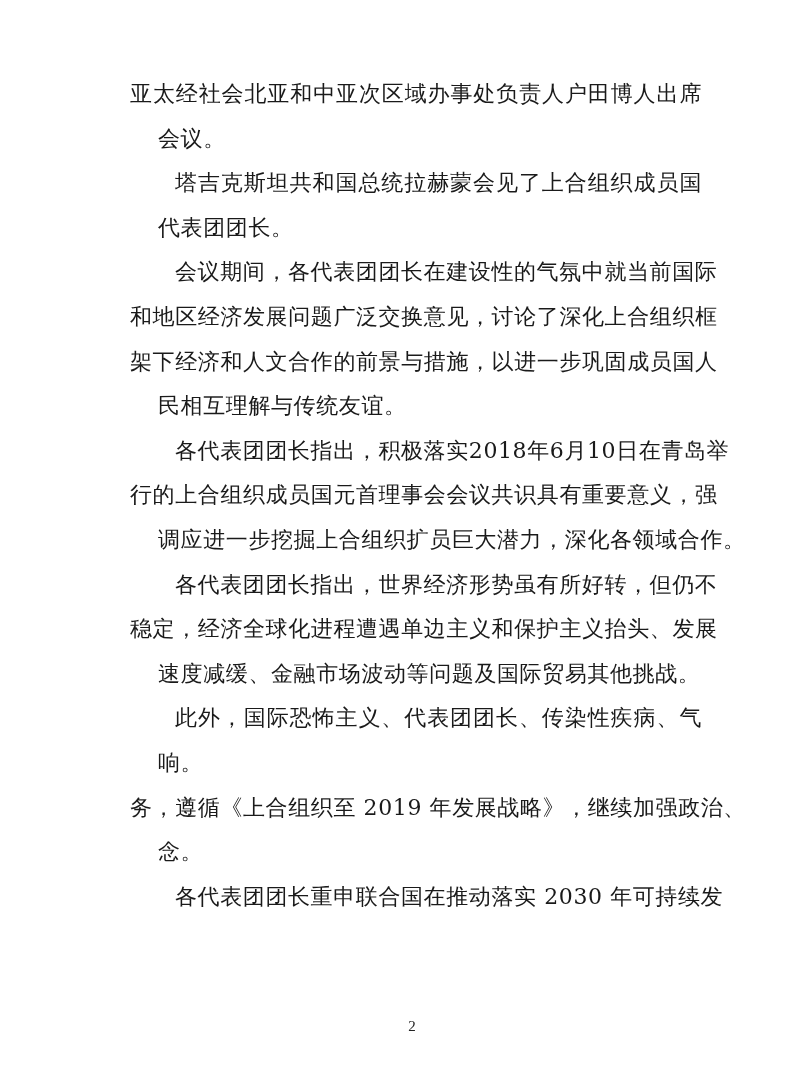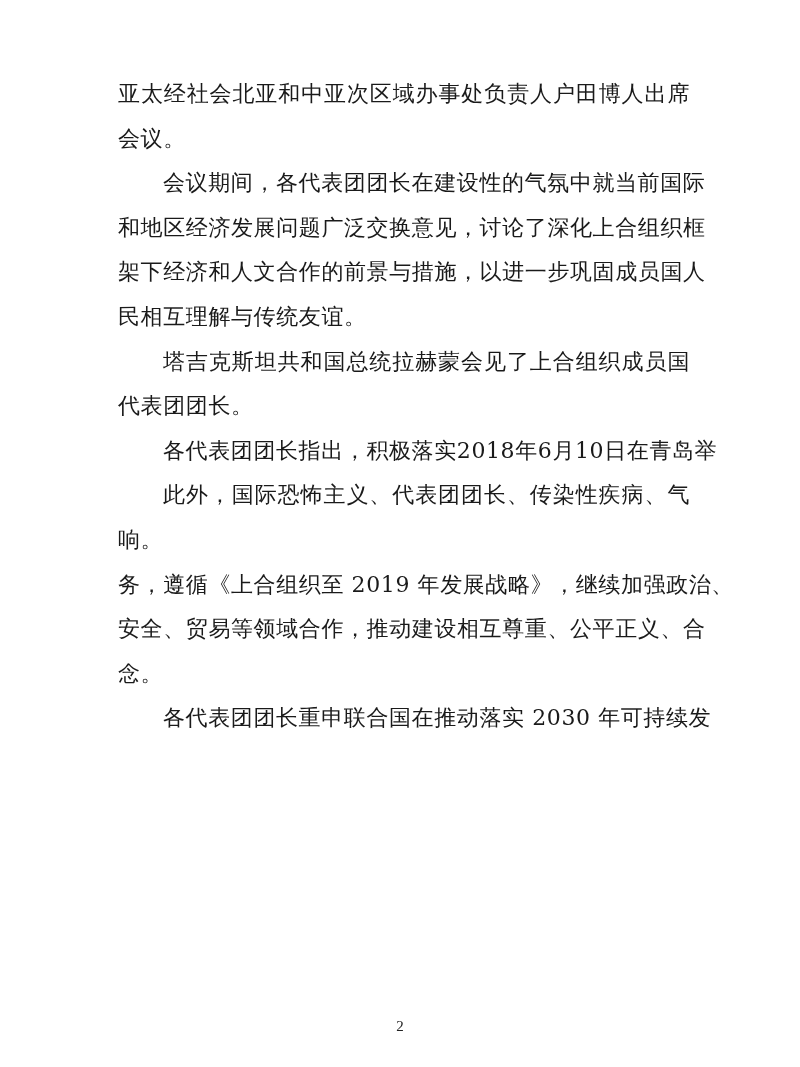--- a/index.html
+++ b/index.html
@@ -1,62 +1,68 @@
 <!DOCTYPE html>
 <html><head>
 <meta charset="utf-8">
 <style>
   html, body { margin: 0; padding: 0; background: #ffffff; }
   body { width: 800px; height: 1067px; position: relative; overflow: hidden;
          font-family: "DejaVu Serif", "Liberation Serif", serif; color: #1a1a1a; }
-  .page { position: absolute; left: 0; top: 0; width: 692px; height: 1067px; background: #fff; }
+  .page { position: absolute; left: 12px; top: 0; width: 692px; height: 1067px; background: #fff; }
   .body-text { position: absolute; left: 118px; top: 72px; width: 572px; }
   .para { margin: 0; font-size: 22px; line-height: 44.6px; letter-spacing: 0.6px;
           text-align: justify; text-align-last: left; }
   .line { display: block; white-space: nowrap; text-align-last: justify; text-align: justify; }
-  .line.last { text-align-last: left; }
+  .line.last { text-align-last: left; margin-left: 28px; }
   .page-number { position: absolute; left: 0; width: 800px; top: 1018px; text-align: center;
                  font-family: "Liberation Serif", serif; font-size: 15px; color: #222; }
 </style>
 </head>
 <body>
 
 <div class="page">
   <div class="body-text">
 
     <p class="para">
       <span class="line">亚太经社会北亚和中亚次区域办事处负责人户田博人出席</span>
       <span class="line last">会议。</span>
     </p>
 
     <p class="para">
+      <span class="line" style="padding-left:45px">塔吉克斯坦共和国总统拉赫蒙会见了上合组织成员国</span>
+      <span class="line last">代表团团长。</span>
+    </p>
+
+    <p class="para">
       <span class="line" style="padding-left:45px">会议期间，各代表团团长在建设性的气氛中就当前国际</span>
       <span class="line">和地区经济发展问题广泛交换意见，讨论了深化上合组织框</span>
       <span class="line">架下经济和人文合作的前景与措施，以进一步巩固成员国人</span>
       <span class="line last">民相互理解与传统友谊。</span>
     </p>
 
     <p class="para">
-      <span class="line" style="padding-left:45px">塔吉克斯坦共和国总统拉赫蒙会见了上合组织成员国</span>
-      <span class="line last">代表团团长。</span>
+      <span class="line" style="padding-left:45px">各代表团团长指出，积极落实2018年6月10日在青岛举</span>
+      <span class="line">行的上合组织成员国元首理事会会议共识具有重要意义，强</span>
+      <span class="line last">调应进一步挖掘上合组织扩员巨大潜力，深化各领域合作。</span>
     </p>
 
     <p class="para">
-      <span class="line" style="padding-left:45px">各代表团团长指出，积极落实2018年6月10日在青岛举</span>
+      <span class="line" style="padding-left:45px">各代表团团长指出，世界经济形势虽有所好转，但仍不</span>
+      <span class="line">稳定，经济全球化进程遭遇单边主义和保护主义抬头、发展</span>
+      <span class="line last">速度减缓、金融市场波动等问题及国际贸易其他挑战。</span>
     </p>
-
 
     <p class="para">
       <span class="line" style="padding-left:45px">此外，国际恐怖主义、代表团团长、传染性疾病、气</span>
       <span class="line last">响。</span>
     </p>
 
     <p class="para">
       <span class="line">务，遵循《上合组织至 2019 年发展战略》，继续加强政治、</span>
-      <span class="line">安全、贸易等领域合作，推动建设相互尊重、公平正义、合</span>
       <span class="line last">念。</span>
     </p>
 
     <p class="para">
       <span class="line" style="padding-left:45px">各代表团团长重申联合国在推动落实 2030 年可持续发</span>
     </p>
 
   </div>
 
   <div class="page-number">2</div>

